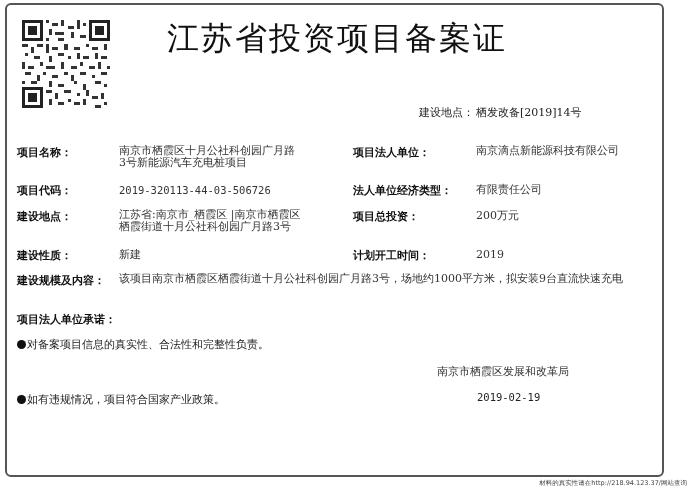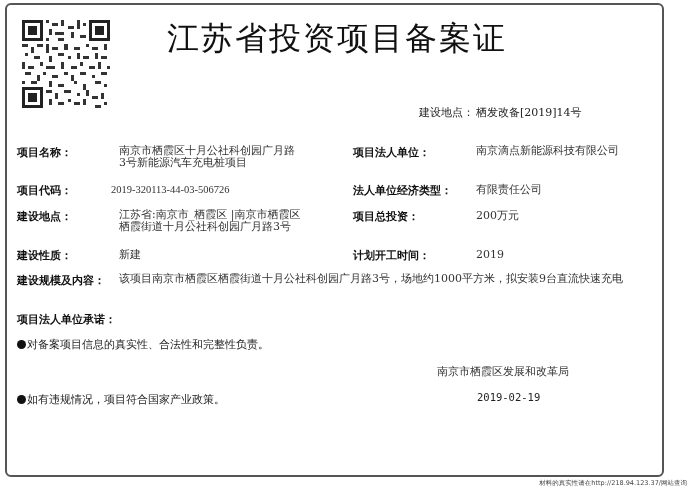--- a/index.html
+++ b/index.html
@@ -204,21 +204,21 @@
 
   <div class="lbl" style="left:10px; top:140px;">项目名称：</div>
   <div class="val" style="left:112px; top:140px;">
     <div>南京市栖霞区十月公社科创园广月路</div>
     <div>3号新能源汽车充电桩项目</div>
   </div>
   <div class="lbl" style="left:346px; top:140px;">项目法人单位：</div>
   <div class="val" style="left:469px; top:140px;">南京滴点新能源科技有限公司</div>
 
   <div class="lbl" style="left:10px; top:178px;">项目代码：</div>
-  <div class="val mono" style="left:104px; top:179px;font-family:Liberation Serif, serif;">2019-320113-44-03-506726</div>
+  <div class="val mono" style="left:112px; top:179px;">2019-320113-44-03-506726</div>
   <div class="lbl" style="left:346px; top:178px;">法人单位经济类型：</div>
   <div class="val" style="left:469px; top:179px;">有限责任公司</div>
 
   <div class="lbl" style="left:10px; top:204px;">建设地点：</div>
   <div class="val" style="left:112px; top:204px;">
     <div>江苏省:南京市_栖霞区 |南京市栖霞区</div>
     <div>栖霞街道十月公社科创园广月路3号</div>
   </div>
   <div class="lbl" style="left:346px; top:204px;">项目总投资：</div>
   <div class="val" style="left:469px; top:205px;">200万元</div>

